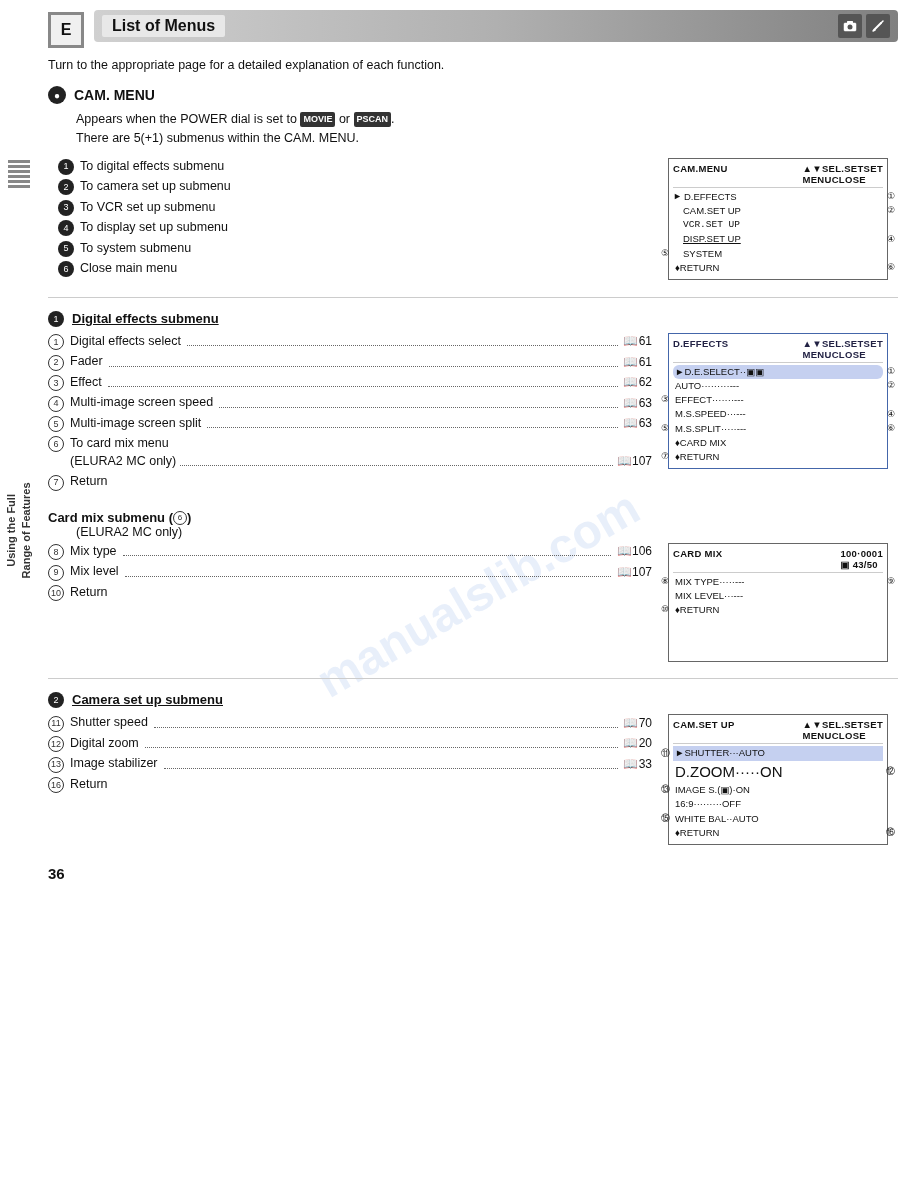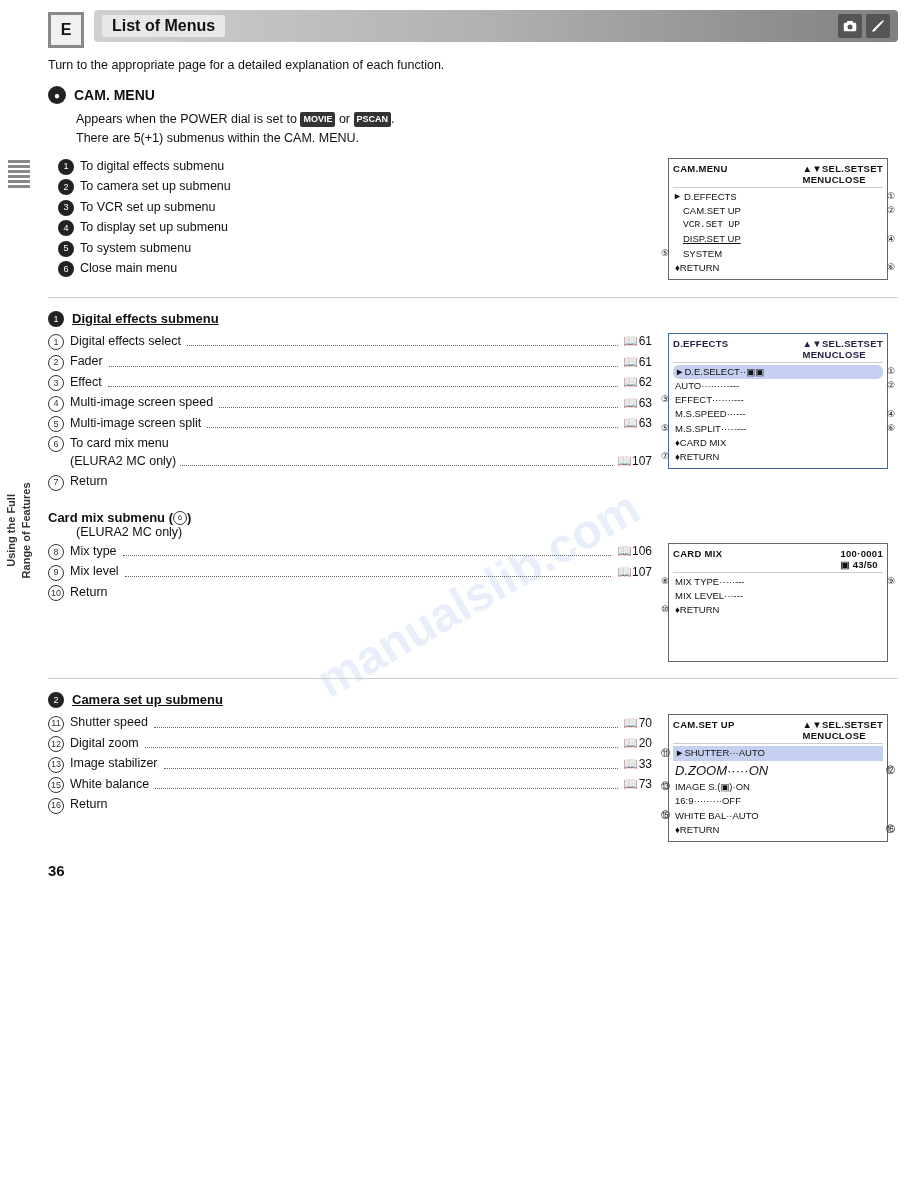--- a/index.html
+++ b/index.html
@@ -622,42 +622,36 @@
             <div class="dotted-line"></div>
             <span class="list-row-page">📖20</span>
           </div>
           <div class="list-row">
             <div class="num-circle-outline">13</div>
             <span class="list-row-label" style="margin-left:4px;">Image stabilizer</span>
             <div class="dotted-line"></div>
             <span class="list-row-page">📖33</span>
           </div>
           <div class="list-row">
-            <div class="num-circle-outline">15</div>
-            <span class="list-row-label" style="margin-left:4px;">White balance</span>
-            <div class="dotted-line"></div>
-            <span class="list-row-page">📖73</span>
-          </div>
-          <div class="list-row">
             <div class="num-circle-outline">16</div>
             <span class="list-row-label" style="margin-left:4px;">Return</span>
           </div>
         </div>
         <div class="right-col">
           <div class="diagram-box" style="width:220px;">
             <div class="diagram-header">
               <span>CAM.SET UP</span>
               <span><span>▲▼SEL.SETSET</span><br><span>MENUCLOSE</span></span>
             </div>
             <div class="diagram-row row-highlighted-blue" style="position:relative;">
               <span style="position:absolute;left:-12px;font-size:9px;">⑪</span>
               <span style="flex:1;font-size:9.5px;padding-left:2px;">►SHUTTER···AUTO</span>
             </div>
             <div class="diagram-row" style="position:relative;">
-              <span style="flex:1;font-size:13px;padding-left:2px;font-style:italic;">D.ZOOM·····ON</span>
+              <span style="flex:1;font-size:15px;padding-left:2px;">D.ZOOM·····ON</span>
               <span style="position:absolute;right:-12px;font-size:9px;">⑫</span>
             </div>
             <div class="diagram-row" style="position:relative;">
               <span style="position:absolute;left:-12px;font-size:9px;">⑬</span>
               <span style="flex:1;font-size:9.5px;padding-left:2px;">IMAGE S.(▣)·ON</span>
             </div>
             <div class="diagram-row" style="position:relative;">
               <span style="flex:1;font-size:9.5px;padding-left:2px;">16:9·········OFF</span>
             </div>
             <div class="diagram-row" style="position:relative;">

